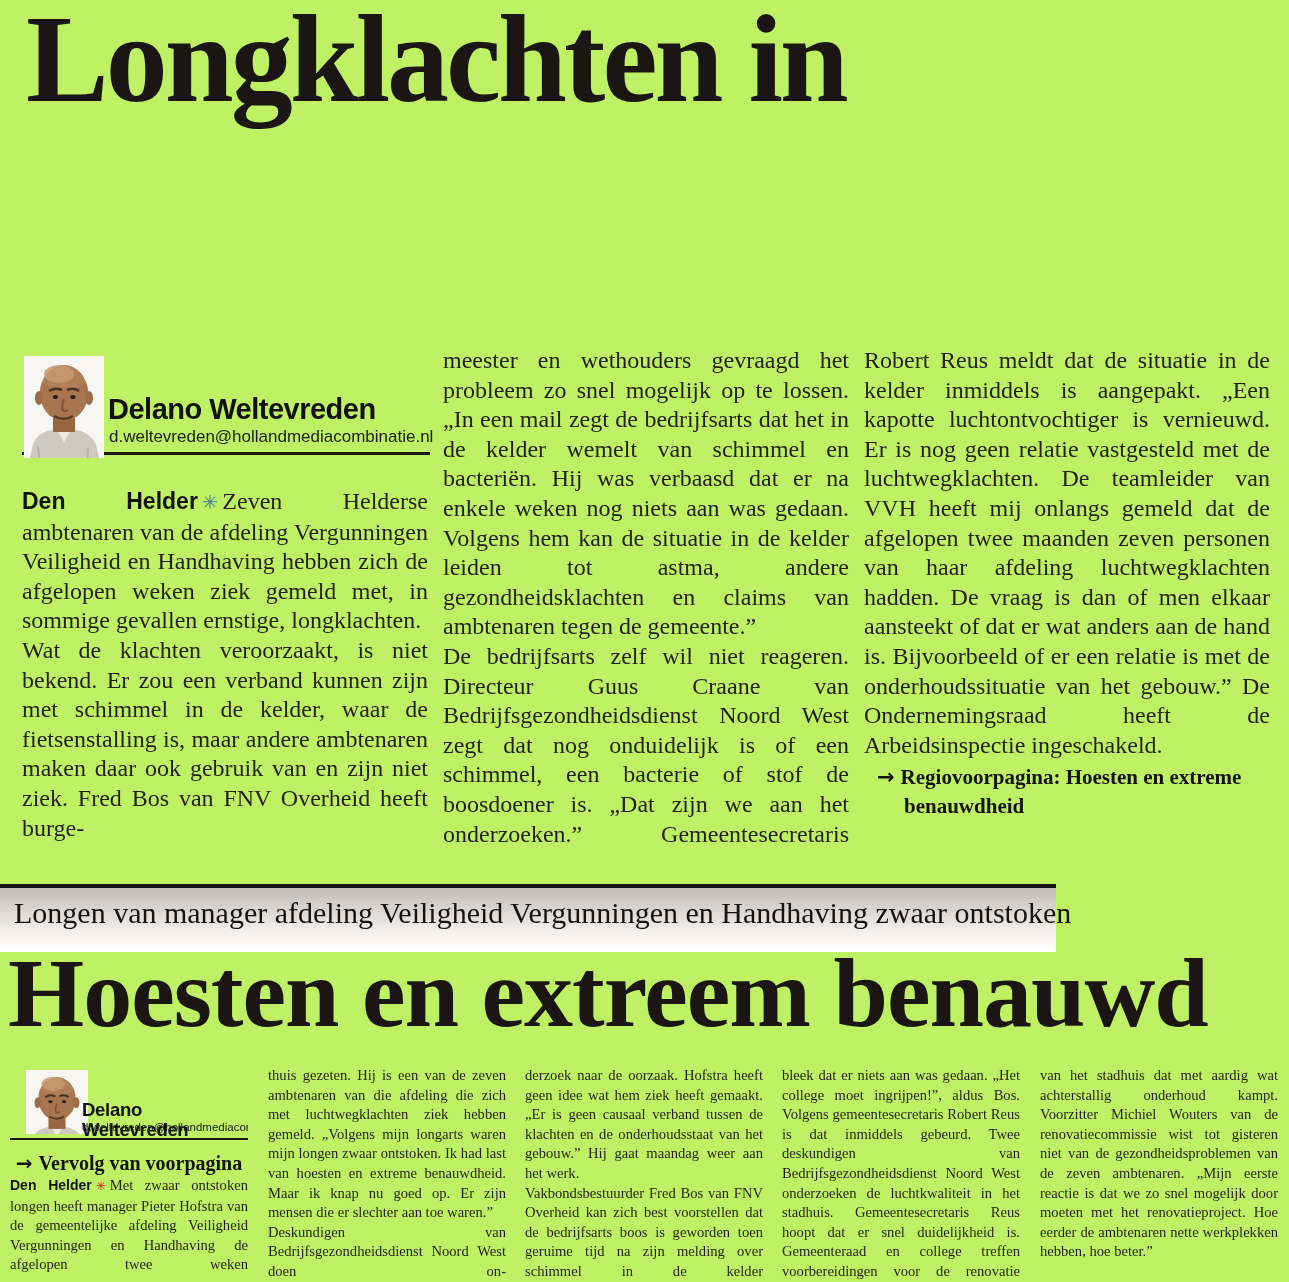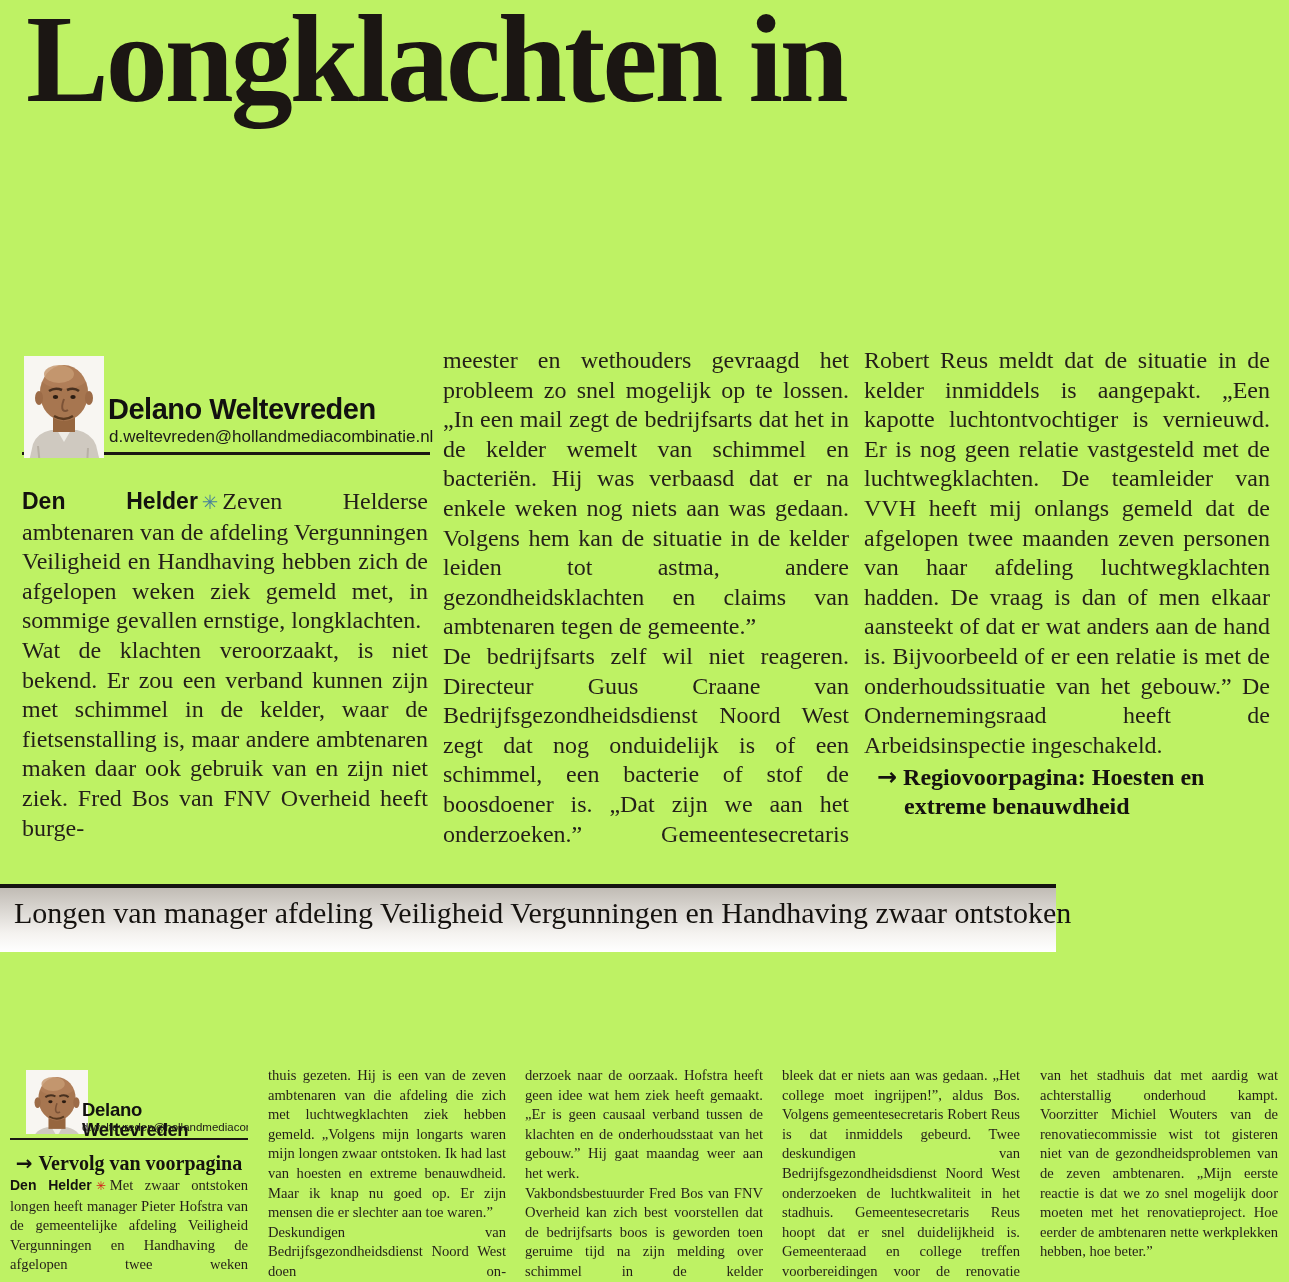--- a/index.html
+++ b/index.html
@@ -55,21 +55,21 @@
   .p{margin:0;}
   .cont{text-align-last:justify;}
 
   .dateline{font-family:"Liberation Sans",sans-serif;font-weight:bold;color:#14120f;}
   .col-top .dateline{font-size:23px;}
   .col-bot .dateline{font-size:14px;}
   .star{font-family:"DejaVu Sans",sans-serif;padding:0 4px;}
   .star-top{color:#47809b;font-size:0.82em;}
   .star-bottom{color:#d2201a;font-size:0.82em;}
 
-  .refline{font-weight:bold;color:#15120f;font-size:24px;line-height:29px;
+  .refline{font-weight:bold;color:#15120f;font-size:21px;line-height:29px;
            padding-left:40px;text-indent:-27px;text-align:left;margin-top:3px;}
   .contline{font-weight:bold;color:#15120f;font-size:20px;line-height:18px;
             text-align:center;margin:12px 0 4px 0;}
   .arrow{font-family:"DejaVu Sans",sans-serif;font-weight:bold;padding-right:6px;}
 </style>
 </head>
 <body>
 
 <div class="page">
 
@@ -113,20 +113,21 @@
 
   <div class="col col-top" id="tcol3">
     <p class="p">Robert Reus meldt dat de situatie in de kelder inmiddels is aangepakt. „Een kapotte luchtontvochtiger is vernieuwd. Er is nog geen relatie vastgesteld met de luchtwegklachten. De teamleider van VVH heeft mij onlangs gemeld dat de afgelopen twee maanden zeven personen van haar afdeling luchtwegklachten hadden. De vraag is dan of men elkaar aansteekt of dat er wat anders aan de hand is. Bijvoorbeeld of er een relatie is met de onderhoudssituatie van het gebouw.” De Ondernemingsraad heeft de Arbeidsinspectie ingeschakeld.</p>
     <div class="refline"><span class="arrow">→</span><span>Regiovoorpagina: Hoesten en extreme benauwdheid</span></div>
   </div>
 
   <div class="kickerbar">
     <p class="kicker">Longen van manager afdeling Veiligheid Vergunningen en Handhaving zwaar ontstoken</p>
   </div>
 
+  <h2 class="h2">Hoesten en extreem benauwd</h2>
 
   <div class="col col-bot" id="bcol1">
     <div class="byline byline-sm">
       <div class="rule"></div>
       <div class="avatar-box">
         <svg viewBox="0 0 80 110" preserveAspectRatio="xMidYMin slice">
           <rect width="80" height="110" fill="#f8f6f2"></rect>
           <path d="M4 110 L9 88 Q13 77 27 74 L53 74 Q67 77 72 89 L77 110 Z" fill="#cfc9c0"></path>
           <path d="M33 74 L40 86 L47 74 Z" fill="#efece6"></path>
           <rect x="29" y="58" width="22" height="18" fill="#96663f"></rect>

